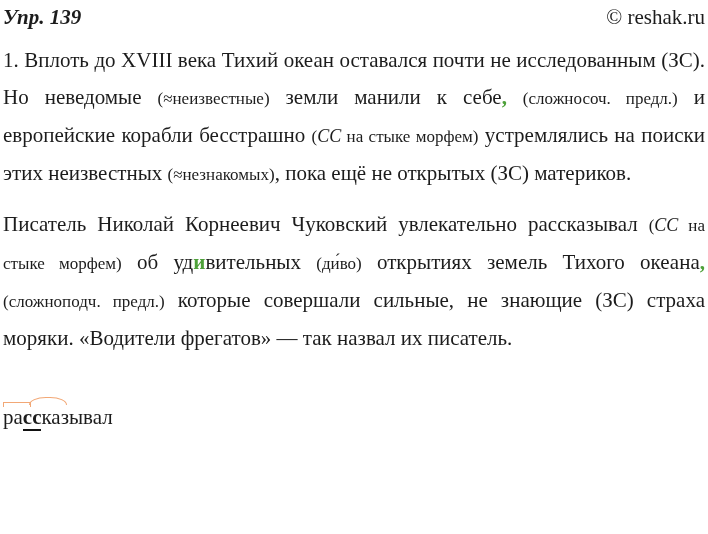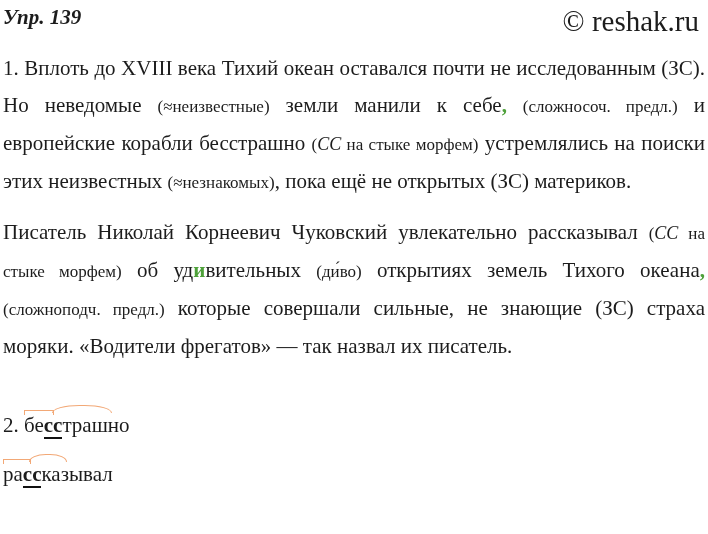--- a/index.html
+++ b/index.html
@@ -13,30 +13,30 @@
     overflow: hidden;
     font-family: "Liberation Serif", "DejaVu Serif", serif;
     color: #1c1c1c;
   }
   .page {
     padding: 3px 3px 0 3px;
   }
   .header-row {
     display: flex;
     justify-content: space-between;
-    align-items: flex-start;
-    margin: 2px 6px 12px 0;
+    align-items: flex-end;
+    margin: 2px 0 12px 0;
   }
   .doc-title {
     font-size: 21px;
     font-weight: bold;
     font-style: italic;
   }
   .copyright {
-    font-size: 29px;
+    font-size: 21px;
   }
   p.body-par {
     margin: 0 0 13px 0;
     font-size: 21px;
     line-height: 37px;
     text-align: justify;
     text-align-last: left;
     font-family: Liberation Serif, serif;
   }
   .r-n { font-size: 21px; }
@@ -92,23 +92,20 @@
     <span class="doc-title">Упр. 139</span>
     <span class="copyright">© reshak.ru</span>
   </div>
 
   <p class="body-par"><span class="r-n">1.  Вплоть  до  XVIII  века  Тихий  океан  оставался  почти  не исследованным (ЗС). Но неведомые </span><span class="r-s">(≈неизвестные)</span><span class="r-n"> земли манили к себе</span><span class="r-g">,</span><span class="r-n"> </span><span class="r-s">(сложносоч. предл.)</span><span class="r-n"> и европейские корабли бесстрашно </span><span class="r-s">(</span><span class="r-si">СС</span><span class="r-s"> на стыке морфем)</span><span class="r-n"> устремлялись на поиски этих неизвестных </span><span class="r-s">(≈незнакомых)</span><span class="r-n">, пока ещё не открытых (ЗС) материков.</span></p>
 
   <p class="body-par"><span class="r-n">Писатель  Николай  Корнеевич  Чуковский  увлекательно  рассказывал </span><span class="r-s">(</span><span class="r-si">СС</span><span class="r-s"> на стыке морфем)</span><span class="r-n"> об уд</span><span class="r-g">и</span><span class="r-n">вительных </span><span class="r-s">(ди́во)</span><span class="r-n"> открытиях земель Тихого океана</span><span class="r-g">,</span><span class="r-n"> </span><span class="r-s">(сложноподч. предл.)</span><span class="r-n"> которые совершали сильные, не знающие (ЗС) страха моряки. «Водители фрегатов» — так назвал их писатель.</span></p>
 
   <div class="sec2">
 
-    <div class="morph-line">
-      <span>2. </span><span class="mword"><span class="pm pm1"></span><span class="arc arc1"></span><span>бе</span><span class="dd">сс</span><span>трашно</span></span>
-    </div>
 
     <div class="morph-line">
       <span class="mword"><span class="pm pm2"></span><span class="arc arc2"></span><span>ра</span><span class="dd">сс</span><span>казывал</span></span>
     </div>
 
   </div>
 
 </div>
 
 </body></html>

